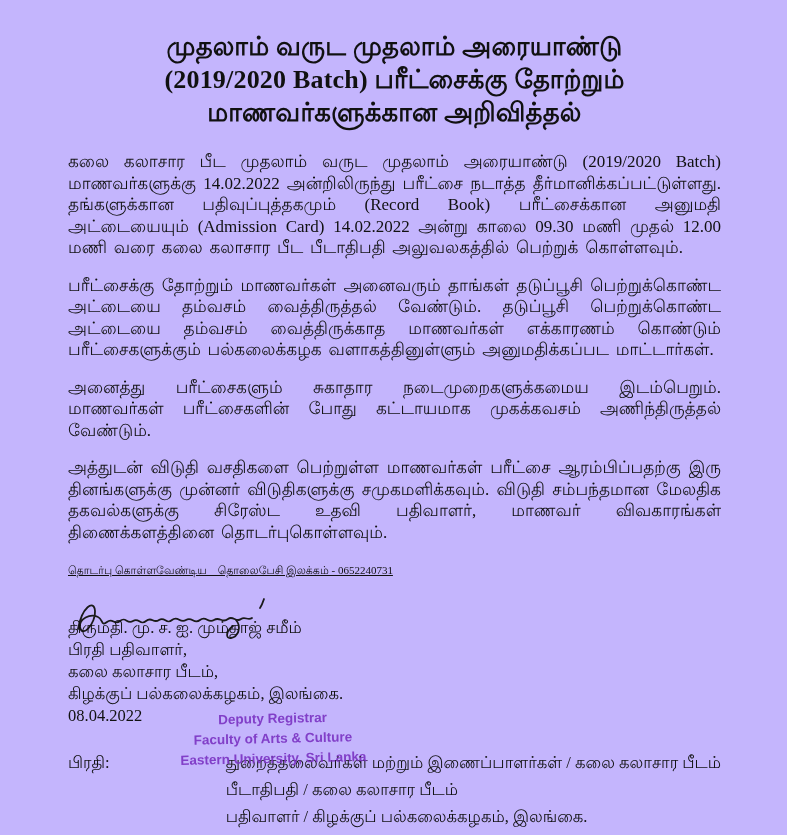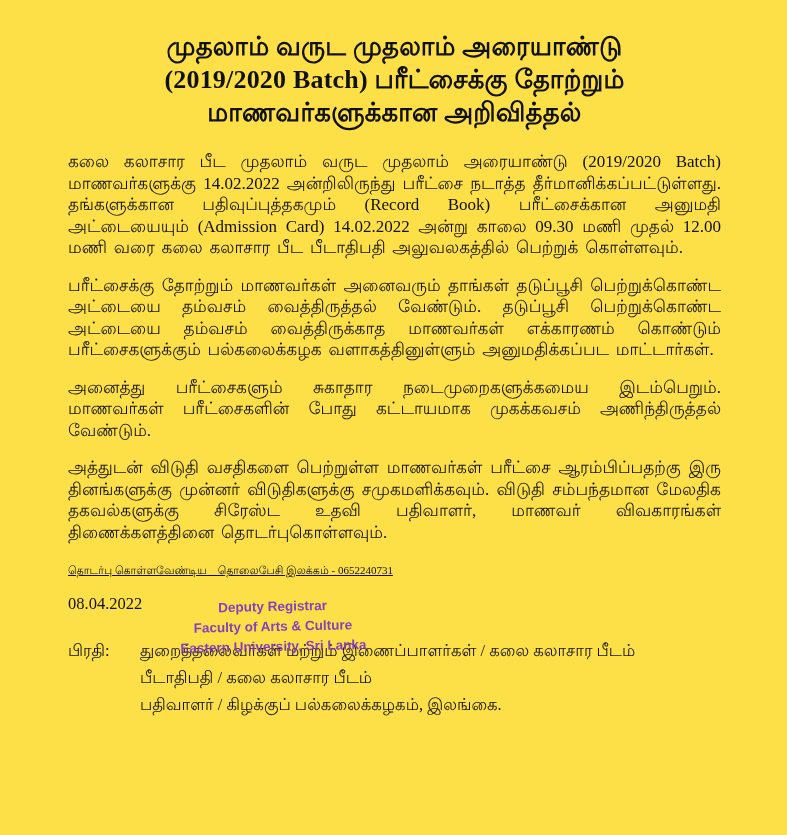--- a/index.html
+++ b/index.html
@@ -4,21 +4,21 @@
 <style>
   html,body{margin:0;padding:0;}
   body{
     width:787px;height:835px;
     background:#f4f4f2;
     font-family:"Liberation Serif","DejaVu Sans",serif;
   }
   .page{
     position:relative;
     width:787px;height:835px;
-    background:#fde047;
+    background:#c4b5fd;
     color:#111111;
     overflow:hidden;
     box-sizing:border-box;
     padding:30px 66px 0 68px;
   }
   .title{
     text-align:center;
     font-weight:bold;
     font-size:26px;
     line-height:33px;
@@ -67,20 +67,21 @@
     line-height:20px;
     transform:rotate(-1.2deg);
     opacity:0.92;
     pointer-events:none;
   }
   .cc{
     display:flex;
     margin-top:22px;
     font-size:16.5px;
     line-height:27px;
+    justify-content:space-between;
   }
   .cc-label{
     flex:0 0 72px;
   }
   .cc-items div{white-space:nowrap;}
 </style>
 </head>
 <body>
 
 <div class="page">
@@ -93,20 +94,33 @@
 
   <div class="body-text">
     <p>கலை கலாசார பீட முதலாம் வருட முதலாம் அரையாண்டு (2019/2020 Batch) மாணவர்களுக்கு 14.02.2022 அன்றிலிருந்து பரீட்சை நடாத்த தீர்மானிக்கப்பட்டுள்ளது. தங்களுக்கான பதிவுப்புத்தகமும் (Record Book) பரீட்சைக்கான அனுமதி அட்டையையும் (Admission Card) 14.02.2022 அன்று காலை 09.30 மணி முதல் 12.00 மணி வரை கலை கலாசார பீட பீடாதிபதி அலுவலகத்தில் பெற்றுக் கொள்ளவும்.</p>
     <p>பரீட்சைக்கு தோற்றும் மாணவர்கள் அனைவரும் தாங்கள் தடுப்பூசி பெற்றுக்கொண்ட அட்டையை தம்வசம் வைத்திருத்தல் வேண்டும். தடுப்பூசி பெற்றுக்கொண்ட அட்டையை தம்வசம் வைத்திருக்காத மாணவர்கள் எக்காரணம் கொண்டும் பரீட்சைகளுக்கும் பல்கலைக்கழக வளாகத்தினுள்ளும் அனுமதிக்கப்பட மாட்டார்கள்.</p>
     <p>அனைத்து பரீட்சைகளும் சுகாதார நடைமுறைகளுக்கமைய இடம்பெறும். மாணவர்கள் பரீட்சைகளின் போது கட்டாயமாக முகக்கவசம் அணிந்திருத்தல் வேண்டும்.</p>
     <p>அத்துடன் விடுதி வசதிகளை பெற்றுள்ள மாணவர்கள் பரீட்சை ஆரம்பிப்பதற்கு இரு தினங்களுக்கு முன்னர் விடுதிகளுக்கு சமுகமளிக்கவும். விடுதி சம்பந்தமான மேலதிக தகவல்களுக்கு சிரேஸ்ட உதவி பதிவாளர், மாணவர் விவகாரங்கள் திணைக்களத்தினை தொடர்புகொள்ளவும்.</p>
   </div>
 
   <div class="contact">தொடர்பு கொள்ளவேண்டிய    தொலைபேசி இலக்கம் - 0652240731</div>
 
+  <div class="sig-block">
+    <svg class="sig-scribble" width="240" height="50" viewBox="0 0 240 50" aria-hidden="true">
+      <g fill="none" stroke="#1a1a1a" stroke-width="1.8" stroke-linecap="round">
+        <path d="M8 36 C12 14 24 6 25 18 C26 30 12 46 10 34 C9 26 20 20 28 24 C33 26 31 34 37 29 C43 24 44 33 50 28 C56 23 57 32 63 28 C69 24 70 33 76 28 C82 23 83 31 89 27 C95 23 96 32 102 27 C108 22 110 31 116 27 C122 23 124 32 130 27 C136 22 138 31 144 27 C150 23 152 31 158 26 C163 22 166 30 171 26 C175 23 178 28 182 25"></path>
+        <path d="M166 27 C172 34 168 44 161 45 C155 46 156 38 163 33"></path>
+        <path d="M194 6 C193 9 192 12 190 15"></path>
+      </g>
+    </svg>
+    <div class="sig-line">திருமதி. மு. ச. ஐ. மும்தாஜ் சமீம்</div>
+    <div class="sig-line">பிரதி பதிவாளர்,</div>
+    <div class="sig-line">கலை கலாசார பீடம்,</div>
+    <div class="sig-line">கிழக்குப் பல்கலைக்கழகம், இலங்கை.</div>
+  </div>
 
   <div class="bottom-wrap">
     <div class="date-line">08.04.2022</div>
 
     <div class="stamp" style="color: rgb(124, 53, 196);">
       <div>Deputy Registrar</div>
       <div>Faculty of Arts &amp; Culture</div>
       <div>Eastern University, Sri Lanka</div>
     </div>
 

